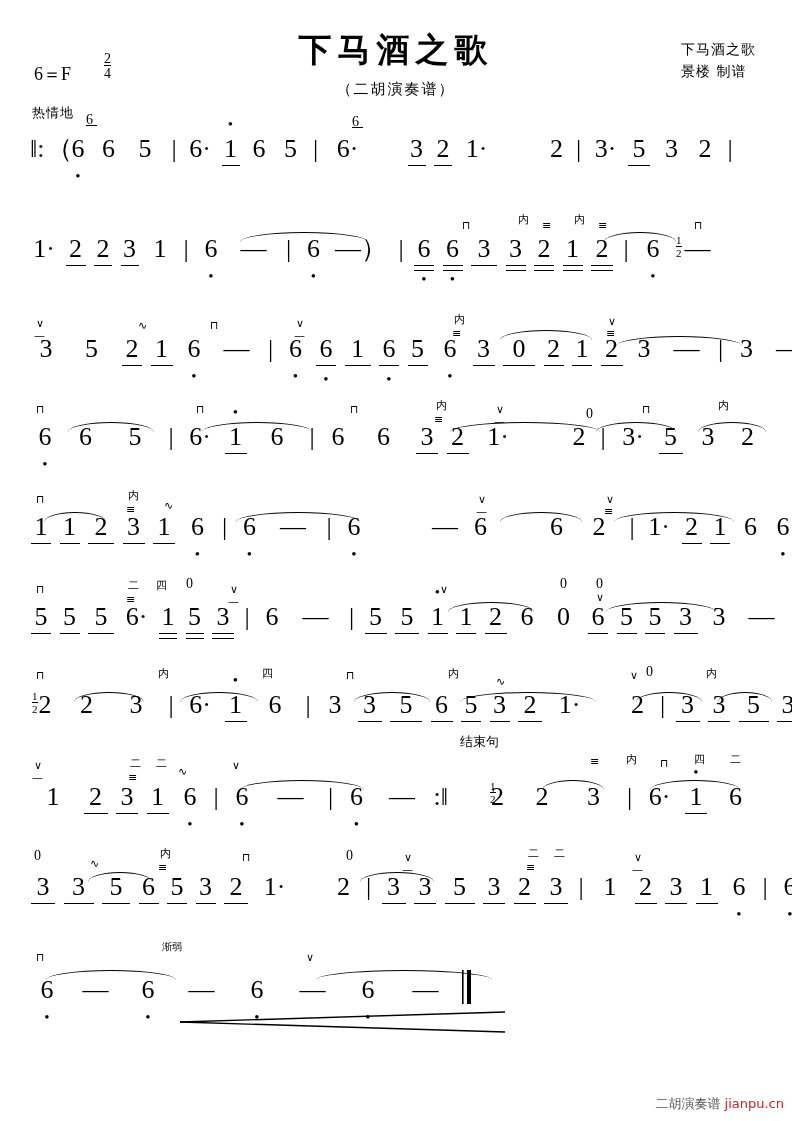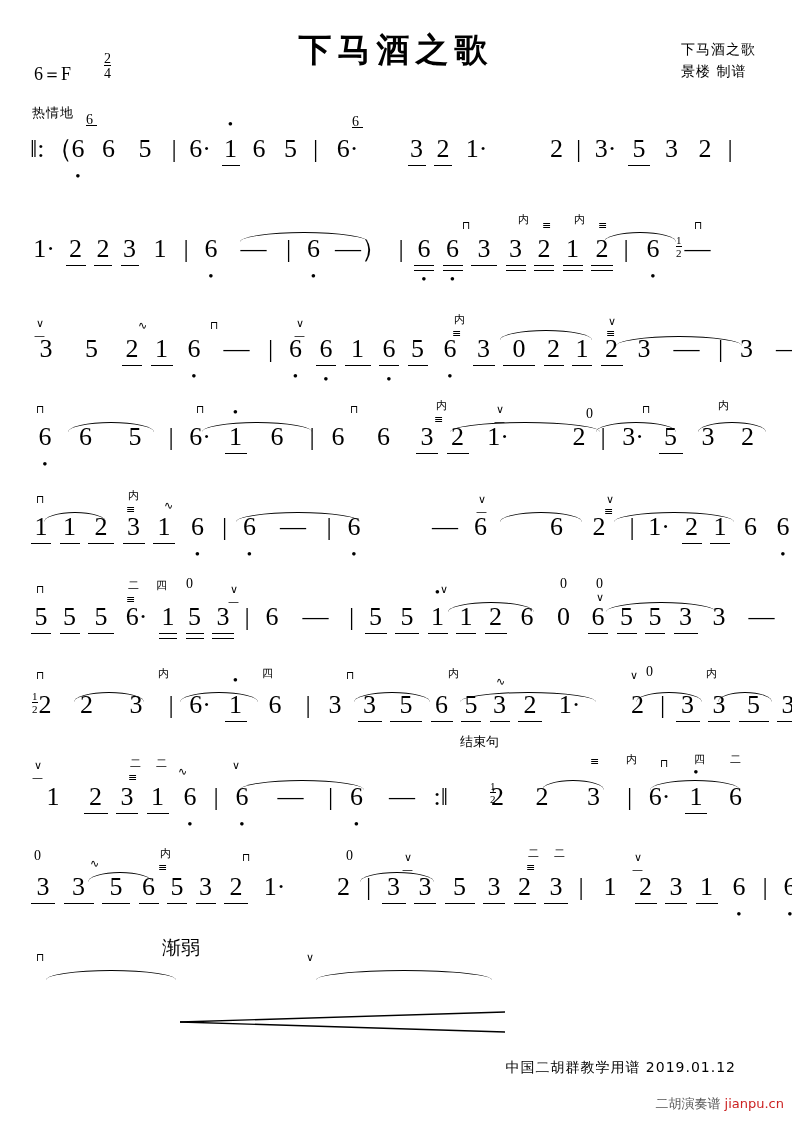--- a/index.html
+++ b/index.html
@@ -212,20 +212,21 @@
   .cresc {
     position: absolute;
   }
 </style>
 </head>
 <body>
 
 <div class="page">
 
   <div class="title">下马酒之歌</div>
+  <div class="subtitle">（二胡演奏谱）</div>
 
   <div class="credits">
     <div>下马酒之歌</div>
     <div>景楼  制谱</div>
   </div>
 
   <div class="keysig">6＝F</div>
   <div class="meter">
     <span class="num">2</span>
     <span class="den">4</span>
@@ -606,29 +607,44 @@
       
       
       
       
       
     </div>
   </div>
 
   <div class="system" style="top:948px">
     <div class="mk" style="left:6px; top:4px;">⊓</div>
-    <div class="mk" style="left:132px; top:-6px; font-size:19px;">渐弱</div>
+    <div class="mk" style="left:132px; top:-6px; font-size:10px;font-family:Liberation Mono, monospace;">渐弱</div>
     <div class="slur" style="left:16px; top:22px; width:130px;"></div>
     <div class="mk" style="left:276px; top:4px;">∨</div>
     <div class="slur" style="left:286px; top:22px; width:176px;"></div>
+    <div class="notes">
+      <span class="n dotdn" style="width:34px">6</span>
+      <span class="n" style="width:50px">—</span>
+      <span class="n dotdn" style="width:42px">6</span>
+      <span class="n" style="width:52px">—</span>
+      <span class="n dotdn" style="width:46px">6</span>
+      <span class="n" style="width:52px">—</span>
+      <span class="n dotdn" style="width:46px">6</span>
+      <span class="n" style="width:56px">—</span>
+      <span class="finalbar">
+        <svg width="14" height="34" viewBox="0 0 14 34" style="vertical-align:-6px;">
+          <rect x="2" y="0" width="1.6" height="34" fill="#000"></rect>
+          <rect x="7" y="0" width="4" height="34" fill="#000"></rect>
+        </svg>
+      </span>
+    </div>
     <svg class="cresc" style="left:150px; top:62px;" width="330" height="24">
       <line x1="0" y1="12" x2="325" y2="2" stroke="#000" stroke-width="1.4"></line>
       <line x1="0" y1="12" x2="325" y2="22" stroke="#000" stroke-width="1.4"></line>
     </svg>
   </div>
 
-  <div class="footer-note">中国二胡群教学用谱 2019.01.12</div>
   <div class="watermark">
     <span>二胡演奏谱</span>
     <span class="red">jianpu.cn</span>
   </div>
 
 </div>
 
 </body></html>

